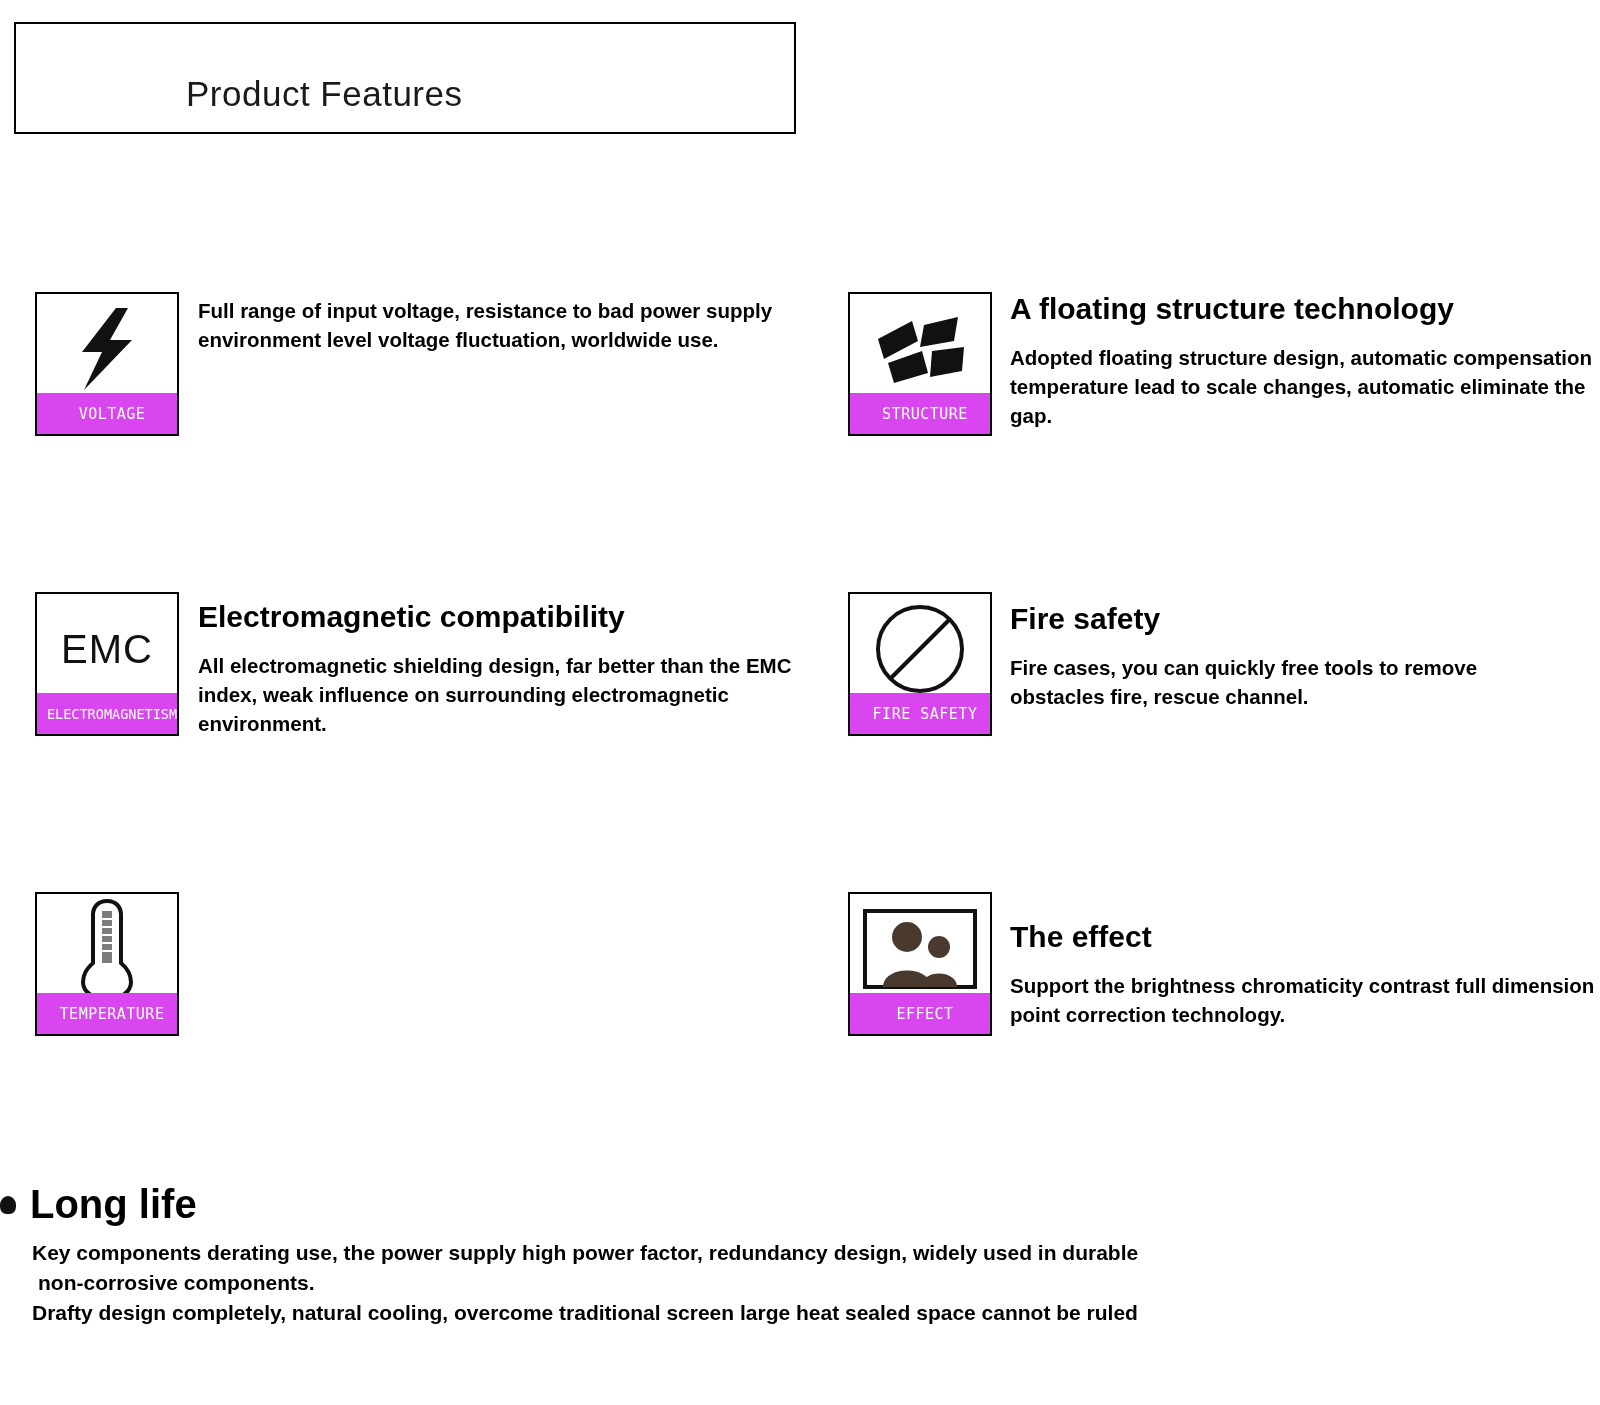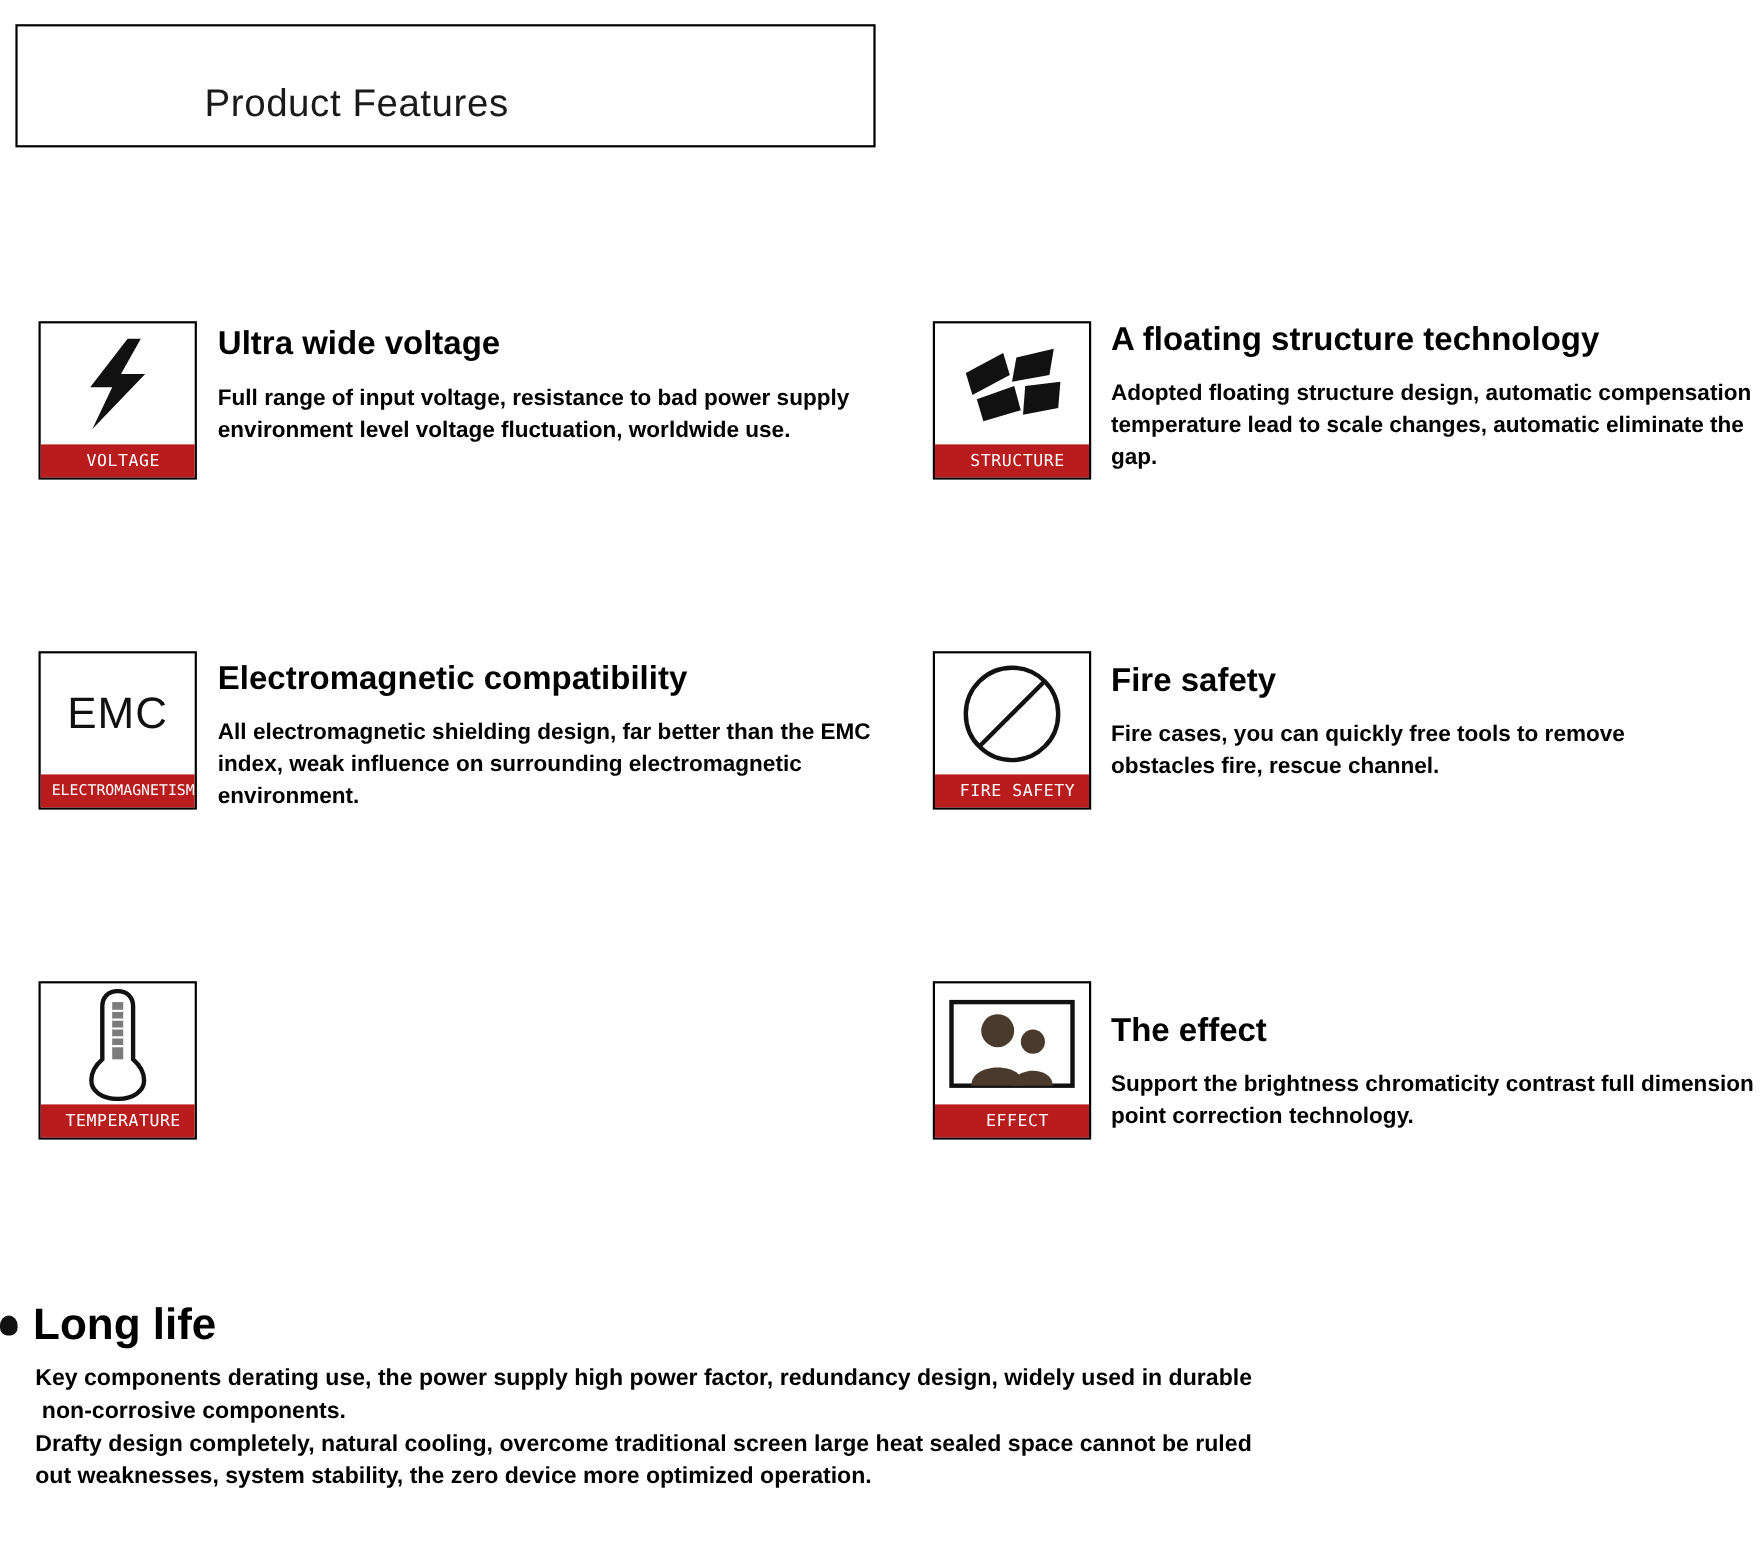--- a/index.html
+++ b/index.html
@@ -73,22 +73,22 @@
     bottom: 30px;
     display: flex;
     align-items: center;
     justify-content: center;
   }
   .icon-caption {
     position: absolute;
     left: 0;
     right: 0;
     bottom: 0;
-    height: 30px;
-    background: #b91c1c;
+    height: 41px;
+    background: #d946ef;
     color: #fff;
     font-family: "DejaVu Sans Mono", monospace;
     font-size: 15px;
     letter-spacing: 0.5px;
     display: flex;
     align-items: center;
     justify-content: center;
     padding-left: 10px;
   }
   .icon-caption.tight { font-size: 13.5px; letter-spacing: 0px; }
@@ -187,21 +187,20 @@
     <div class="feature col-left f-voltage">
       <div class="icon-box">
         <div class="icon-art">
           <svg class="bolt" width="70" height="86" viewBox="0 0 70 86" aria-hidden="true">
             <path d="M44 2 L10 46 L30 46 L12 84 L60 34 L38 34 L56 2 Z" fill="#111"></path>
           </svg>
         </div>
         <div class="icon-caption">VOLTAGE</div>
       </div>
       <div class="feature-text">
-        <h2 class="feature-title">Ultra wide voltage</h2>
         <p class="feature-desc">Full range of input voltage, resistance to bad power supply environment level voltage fluctuation, worldwide use.</p>
       </div>
     </div>
 
     <div class="feature col-right f-structure">
       <div class="icon-box">
         <div class="icon-art">
           <svg width="96" height="76" viewBox="0 0 96 76" aria-hidden="true">
             <polygon points="6,28 40,10 46,30 12,48" fill="#111"></polygon>
             <polygon points="52,14 86,6 82,30 48,36" fill="#111"></polygon>
@@ -297,15 +296,14 @@
   </div>
 </div>
 
 <div class="longlife">
   <div class="bullet-dot"></div>
   <div class="longlife-title">Long life</div>
   <div class="longlife-body">
     <p>Key components derating use, the power supply high power factor, redundancy design, widely used in durable</p>
     <p class="indent">non-corrosive components.</p>
     <p>Drafty design completely, natural cooling, overcome traditional screen large heat sealed space cannot be ruled</p>
-    <p>out weaknesses, system stability, the zero device more optimized operation.</p>
   </div>
 </div>
 
 </body></html>

